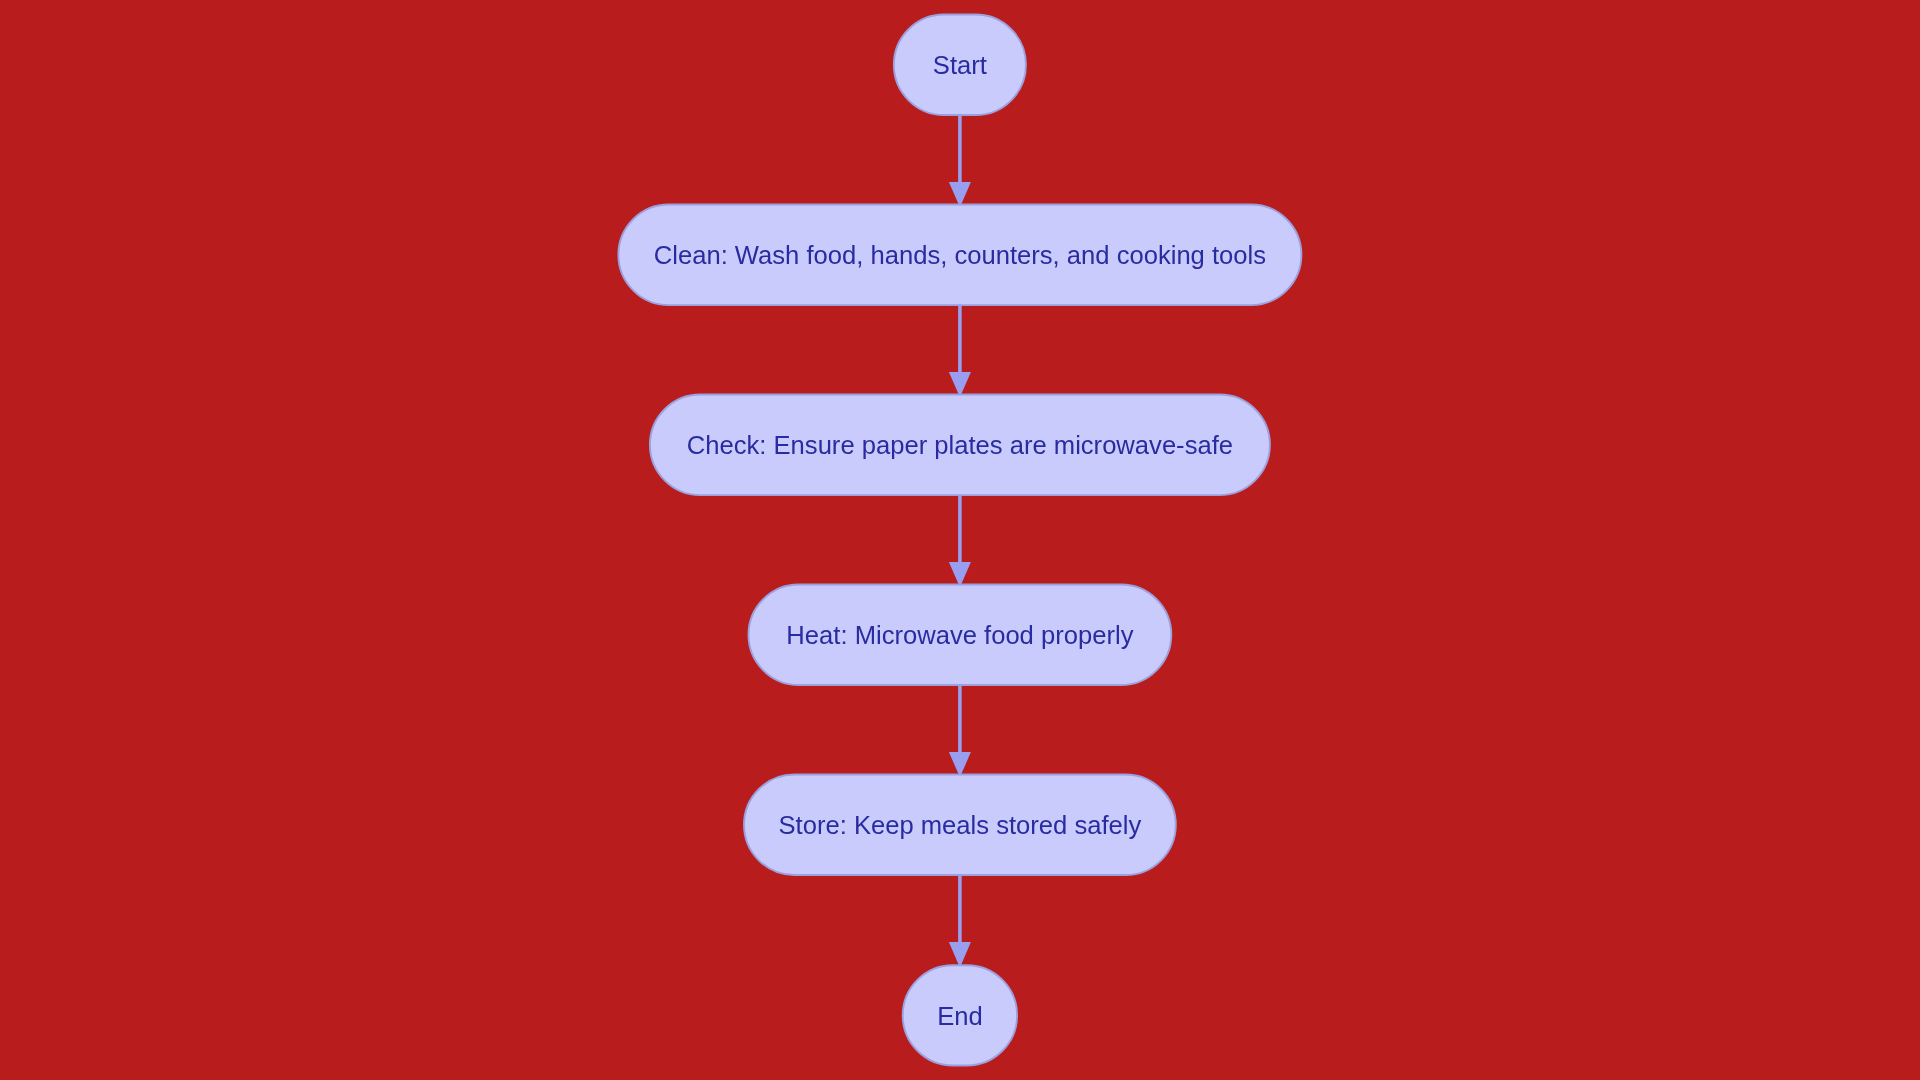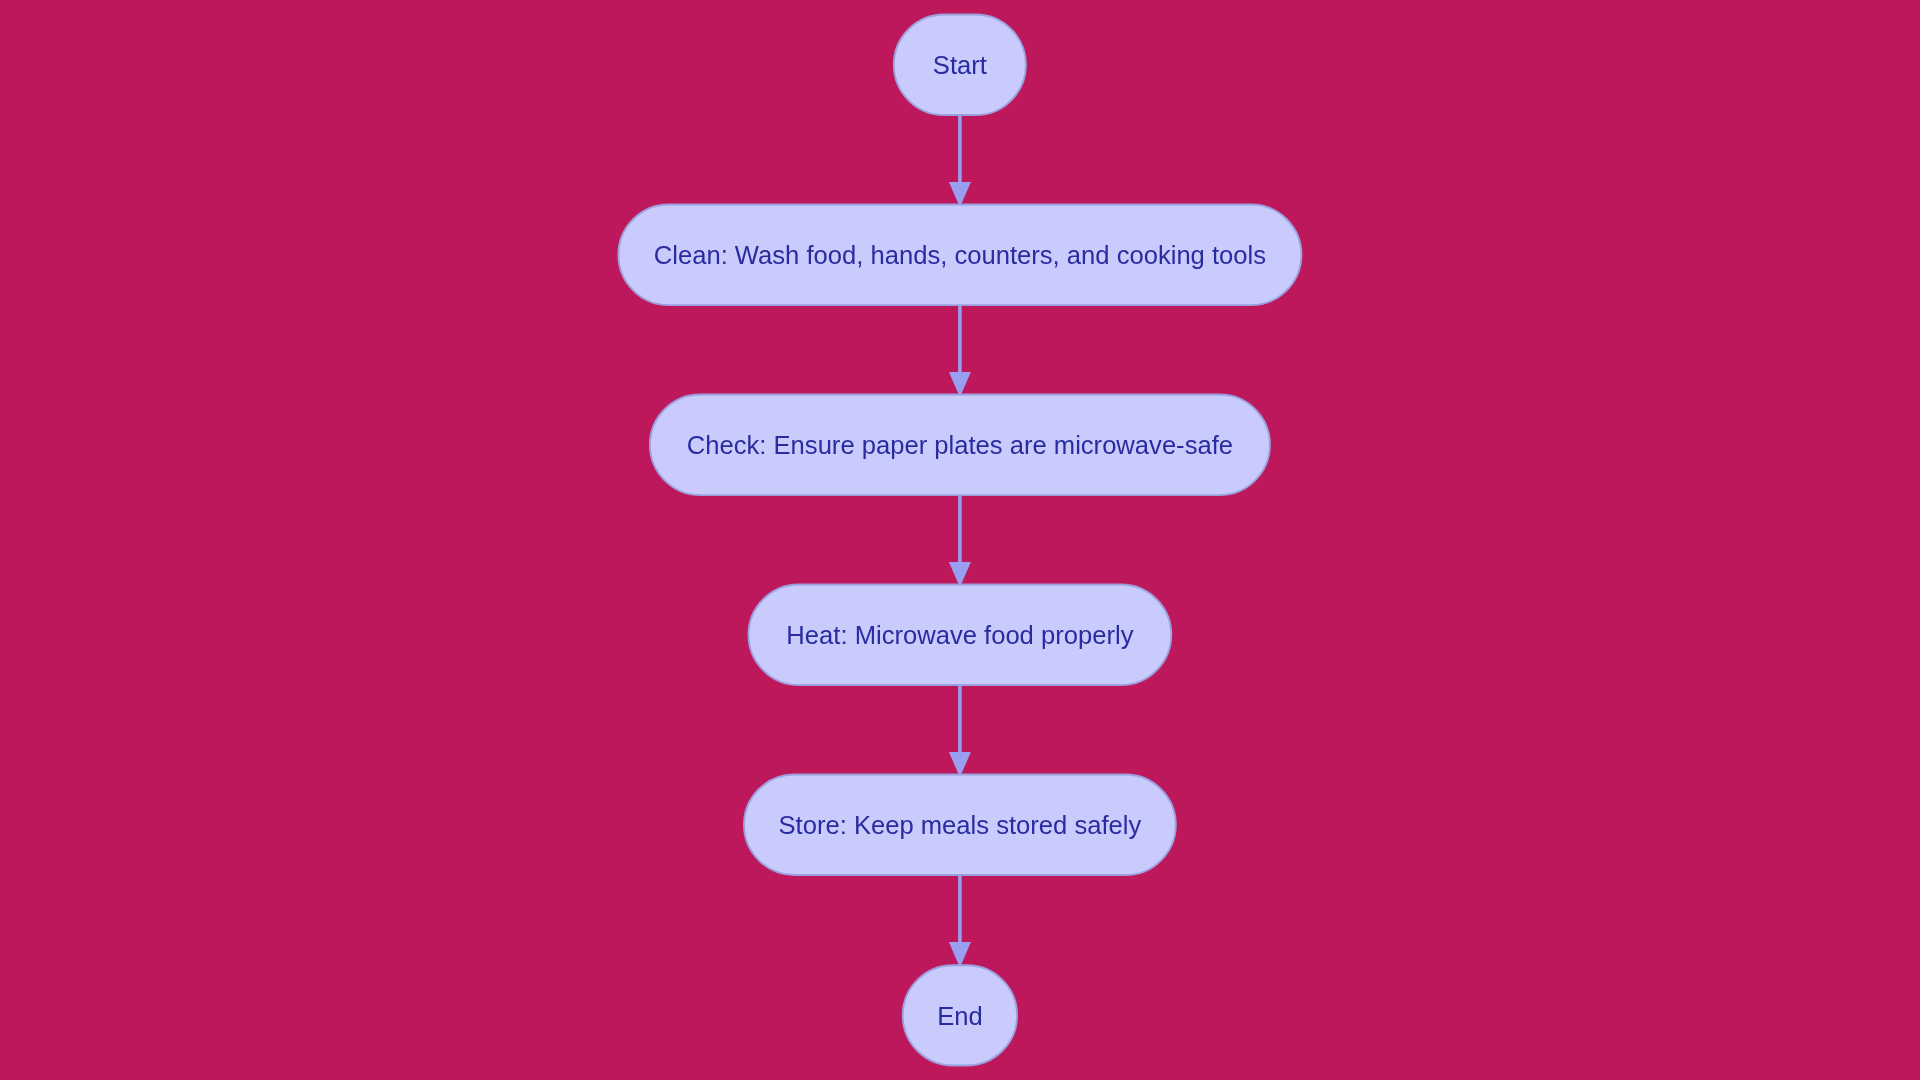--- a/index.html
+++ b/index.html
@@ -8,21 +8,21 @@
     padding: 0;
     width: 1920px;
     height: 1080px;
     background: #ffffff;
     overflow: hidden;
   }
   #flow-root {
     position: relative;
     width: 1920px;
     height: 1080px;
-    background: #be185d;
+    background: #b91c1c;
   }
   #flow-svg { display: block; }
   .node-shape {
     fill: #c8cbfb;
     stroke: #9ca0de;
     stroke-width: 1.9;
   }
   .node-label {
     font-family: "Liberation Sans", sans-serif;
     font-size: 25.6px;

